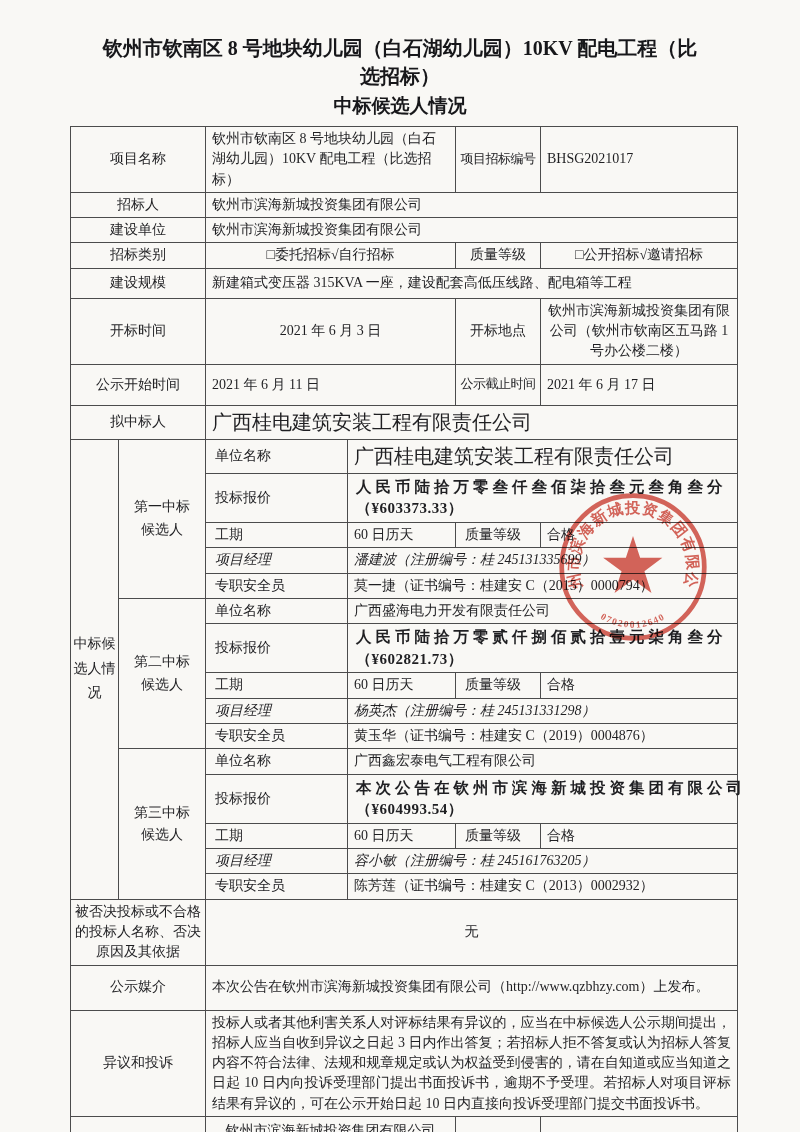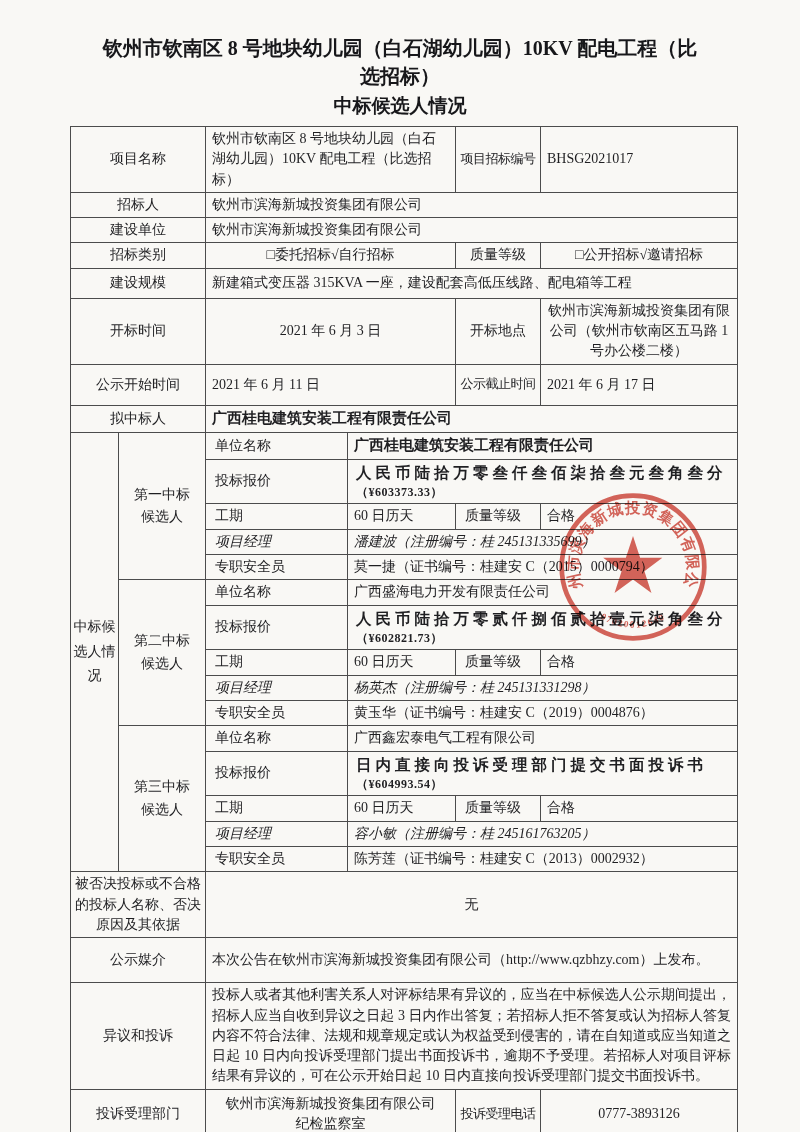--- a/index.html
+++ b/index.html
@@ -30,26 +30,26 @@
     font-size:14px;line-height:1.45;
     vertical-align:middle;
     padding:2px 6px;
     word-break:break-all;
   }
   .lab{text-align:center;padding:2px 0;}
   .sm{font-size:13px;letter-spacing:-0.5px;padding:2px 1px;margin-top:10px;}
   .flab{text-align:left;padding-left:9px;}
   .c{text-align:center;}
   .j{text-align:justify;}
-  .strong{font-weight:bold;font-size:15px;}
+  .strong{font-weight:normal;font-size:20px;}
   .vert{padding:0 2px;line-height:1.75;text-align:center;}
   .rank{padding:2px 12px;line-height:1.6;text-align:center;}
   .price{padding:2px 8px;}
   .price .pw{font-weight:bold;font-size:15.5px;letter-spacing:4px;white-space:nowrap;}
-  .price .pn{font-weight:bold;font-size:12px;letter-spacing:0.5px;}
+  .price .pn{font-weight:bold;font-size:15px;letter-spacing:0.5px;}
   .dept{padding:2px 18px;text-align:center;}
   .r-project{height:50px;}
   .r-small{height:22px;}
   .r-cat{height:24px;}
   .r-scale{height:30px;}
   .r-open{height:66px;}
   .r-pub{height:41px;}
   .r-winner{height:27px;}
   .r-company{height:23px;}
   .r-price{height:40px;}
@@ -188,21 +188,21 @@
   </tr>
 
   <tr class="r-company">
     <td class="lab rank" rowspan="5">第三中标候选人</td>
     <td class="flab">单位名称</td>
     <td colspan="3">广西鑫宏泰电气工程有限公司</td>
   </tr>
   <tr class="r-price">
     <td class="flab">投标报价</td>
     <td colspan="3" class="price">
-      <div class="pw">日内直接向投诉受理部门提交书面投诉书</div>
+      <div class="pw">本次公告在钦州市滨海新城投资集团有限公司</div>
       <div class="pn">（¥604993.54）</div>
     </td>
   </tr>
   <tr class="r-dur">
     <td class="flab">工期</td>
     <td>60 日历天</td>
     <td class="flab">质量等级</td>
     <td>合格</td>
   </tr>
   <tr class="r-mgr">

